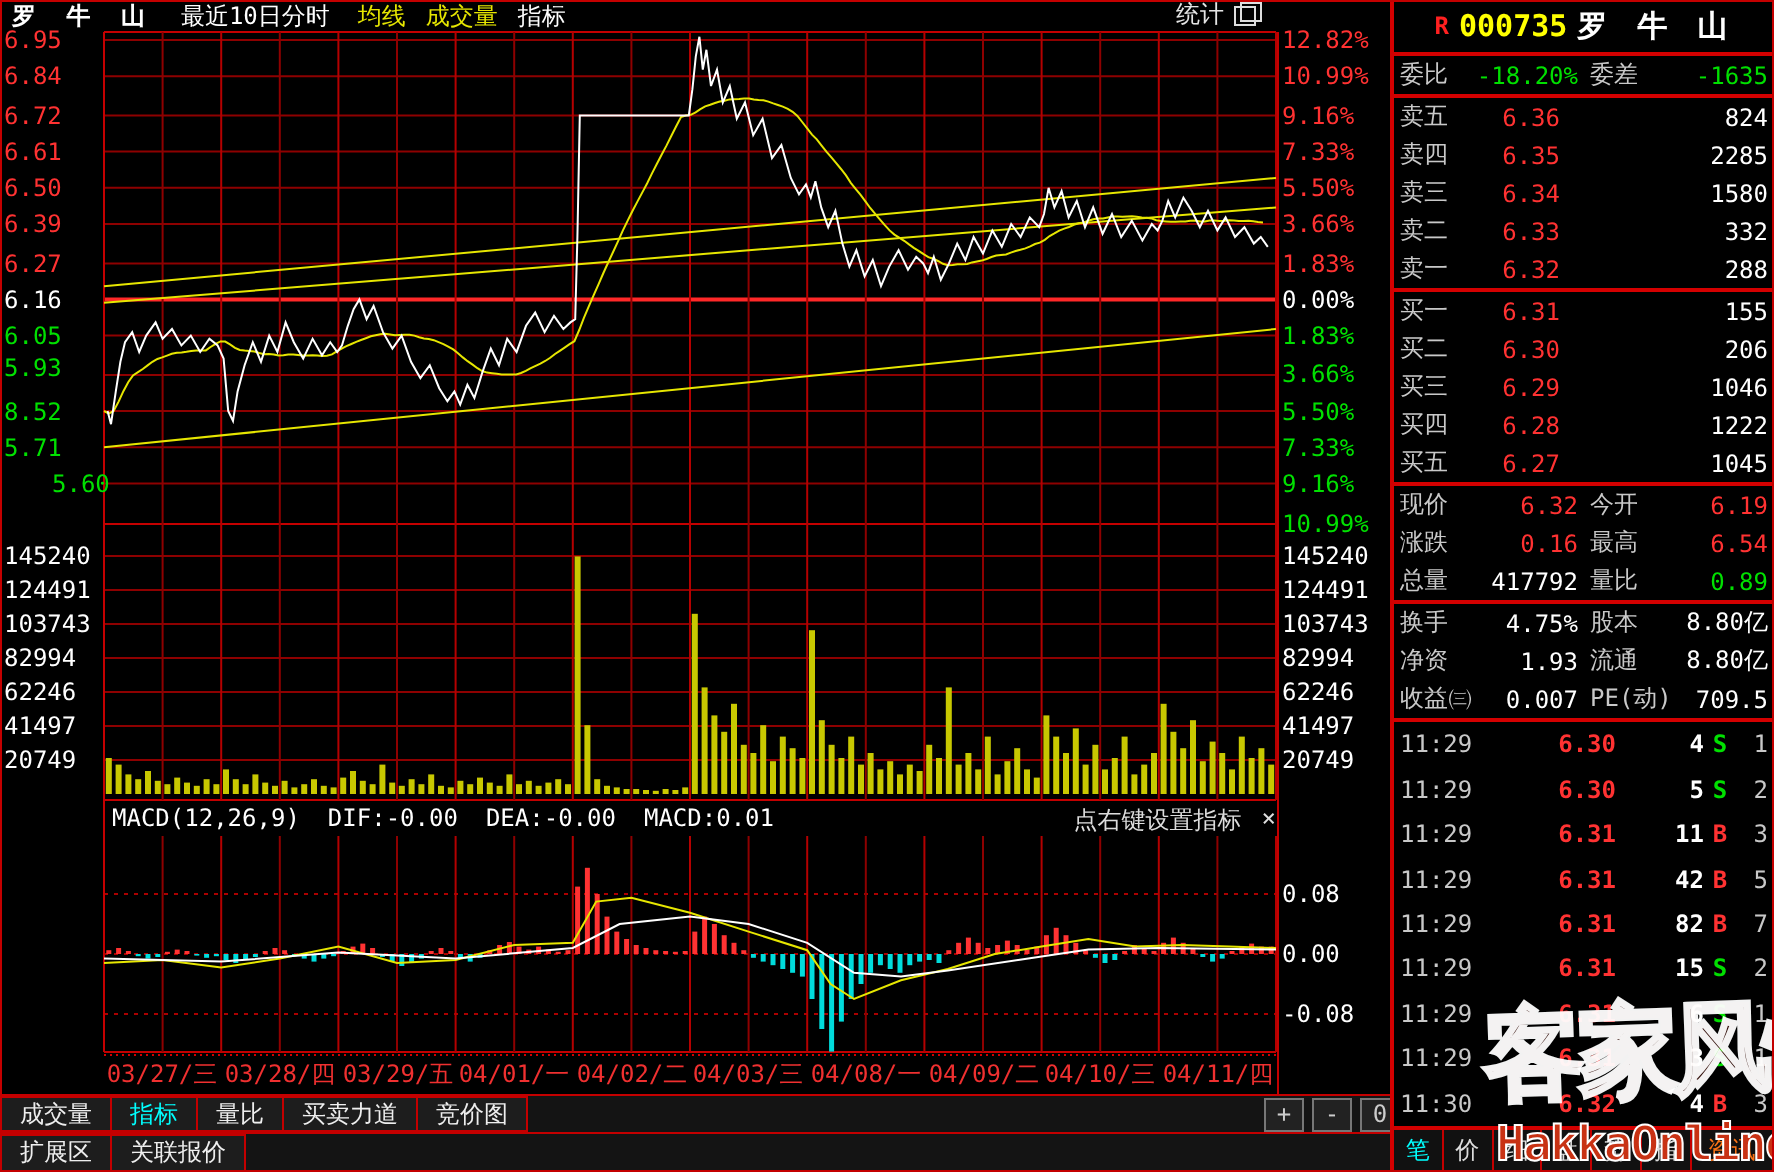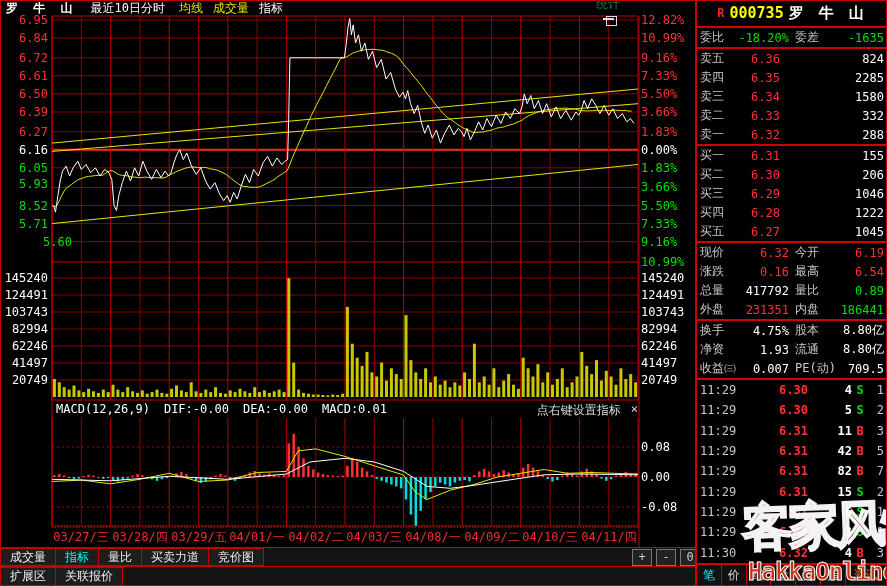--- a/index.html
+++ b/index.html
@@ -8,25 +8,25 @@
   .frame{position:absolute;inset:0;border:1px solid #c40000;pointer-events:none;z-index:30;}
   .red{color:#ff3232}.green{color:#00e000}.yellow{color:#ffffff}.white{color:#fff}
   
   #chart{position:absolute;left:0;top:0;width:695px;height:586px;}
   #chart svg{position:absolute;left:0;top:0;}
   .hdr{position:absolute;left:6px;top:1px;height:14px;display:flex;gap:14px;align-items:center;z-index:5;}
   .hdr .t{color:#fff;font-weight:bold;letter-spacing:4px;}
   .hdr .m{color:#fff;}
   .hdr .lg{display:flex;gap:10px;}
   .stats{position:absolute;left:578px;top:0px;width:60px;height:15px;display:flex;align-items:center;gap:5px;
-         justify-content:center;color:#15803d;z-index:5;flex-direction:column;}
+         justify-content:center;color:#e5e5e5;z-index:5;}
   .winicon{width:9px;height:8px;border:1px solid #ddd;position:relative;display:inline-block;}
   .winicon::after{content:"";position:absolute;left:2px;top:-3px;width:9px;height:8px;border:1px solid #ddd;}
   .axlab{position:absolute;height:14px;line-height:14px;z-index:4;background:transparent;}
-  .axlab.l{left:2px;width:46px;text-align:right;}
+  .axlab.l{left:2px;width:46px;text-align:left;}
   .axlab.r{left:641px;width:52px;text-align:left;}
   .macdrow{position:absolute;left:56px;top:402px;display:flex;gap:14px;color:#fff;z-index:5;}
   .macdhint{position:absolute;left:468px;top:402px;width:170px;display:flex;gap:10px;justify-content:flex-end;color:#ddd;z-index:5;}
   .dates{position:absolute;left:52px;top:529px;width:586px;height:17px;z-index:4;}
   .dates span{position:absolute;width:70px;text-align:center;color:#f03030;}
   
   .tabbar{position:absolute;left:0;width:695px;height:19px;background:#141414;display:flex;
           border-top:1px solid #c40000;z-index:5;box-sizing:border-box;}
   .tabbar.r1{top:547px;} .tabbar.r2{top:566px;height:20px;}
   .tab{border:1px solid #c40000;margin-left:-1px;padding:0 9px;line-height:16px;color:#eee;background:#1d1d1d;white-space:nowrap;}
@@ -575,26 +575,20 @@
     <span class="v red">0.16</span>
     <span class="lb2">最高</span>
     <span class="v red">6.54</span>
       </div>
       <div class="p-row">
         <span class="lb">总量</span>
     <span class="v yellow">417792</span>
     <span class="lb2">量比</span>
     <span class="v green">0.89</span>
       </div>
-      <div class="p-row">
-        <span class="lb">外盘</span>
-    <span class="v red">231351</span>
-    <span class="lb2">内盘</span>
-    <span class="v green">186441</span>
-      </div>
     </div>
   <div class="sep"></div>
   <div id="infob">
       <div class="p-row">
         <span class="lb">换手</span>
     <span class="v white">4.75%</span>
     <span class="lb2">股本</span>
     <span class="v white">8.80亿</span>
       </div>
       <div class="p-row">

